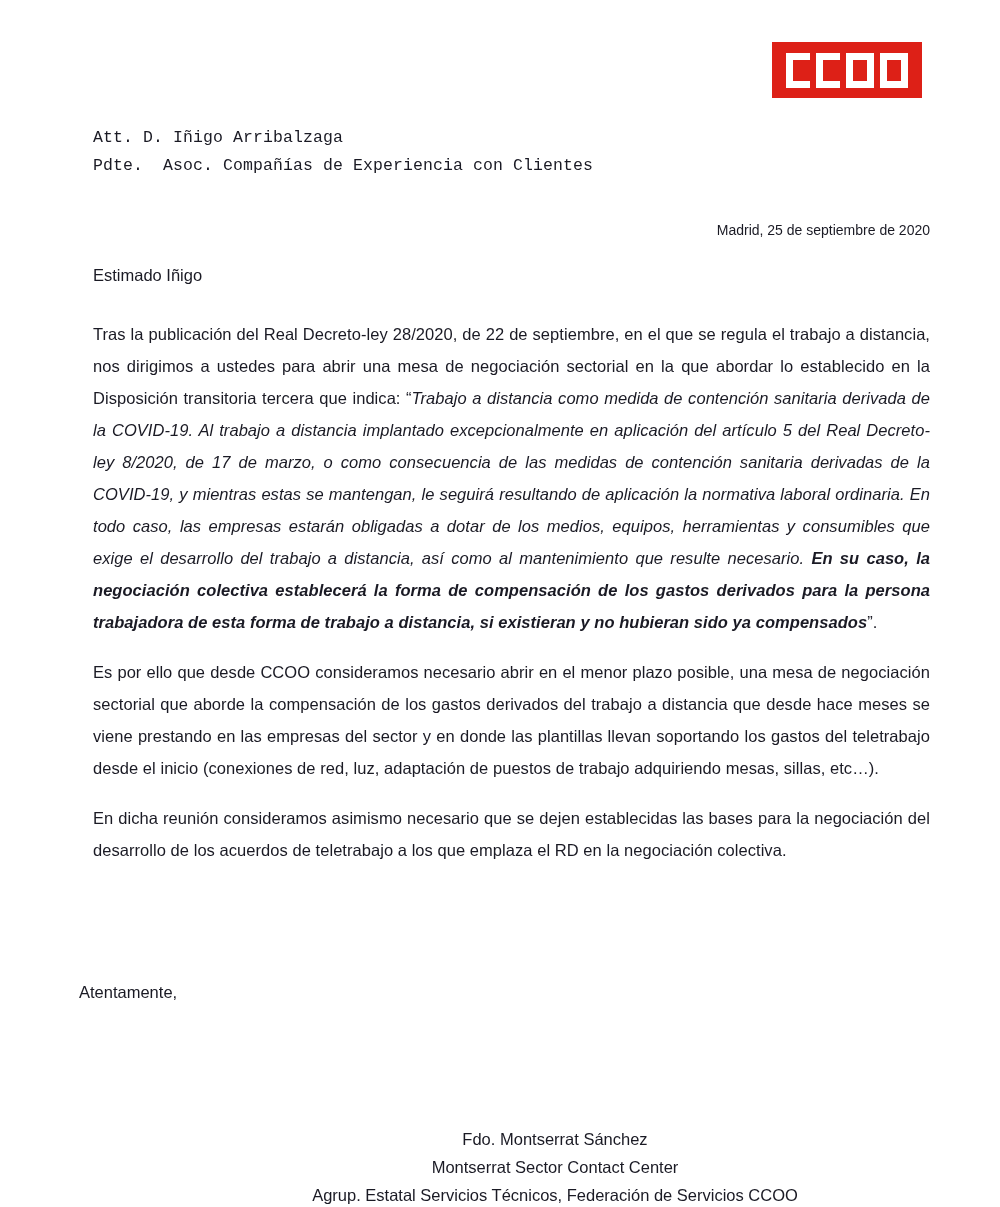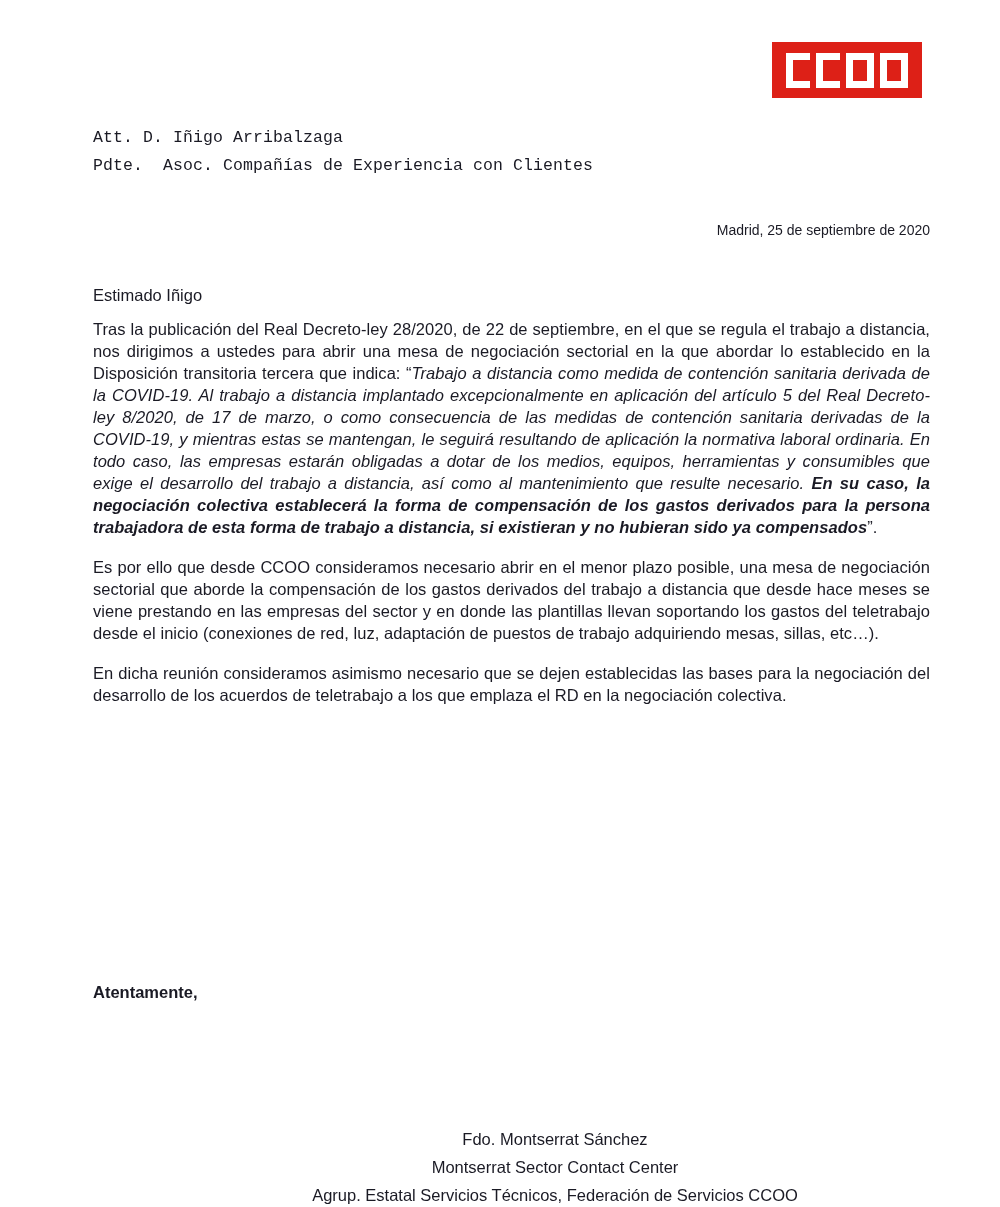--- a/index.html
+++ b/index.html
@@ -67,54 +67,52 @@
     line-height: 28px;
     text-align: left;
   }
 
   .greeting {
     position: absolute;
     left: 93px;
     top: 261px;
     font-size: 16.5px;
     line-height: 28px;
-    margin-top: 20px;
   }
 
   .body-area {
     position: absolute;
     left: 93px;
     top: 318px;
     width: 837px;
   }
   .para {
     font-size: 16.5px;
-    line-height: 22px;
+    line-height: 32px;
     text-align: justify;
     text-justify: inter-word;
     margin: 0 0 18px 0;
     letter-spacing: 0.05px;
   }
   .para:last-child { margin-bottom: 16px; }
 
   .quote-italic {
     font-style: italic;
   }
   .quote-bold-italic {
     font-style: italic;
     font-weight: bold;
   }
 
   .closing {
     position: absolute;
-    left: 93px;
+    left: 79px;
     top: 978px;
     font-size: 16.5px;
     line-height: 28px;
-    font-weight: bold;
   }
 
   
   .signature {
     position: absolute;
     left: 170px;
     top: 1125px;
     width: 770px;
     text-align: center;
     font-size: 16.5px;

